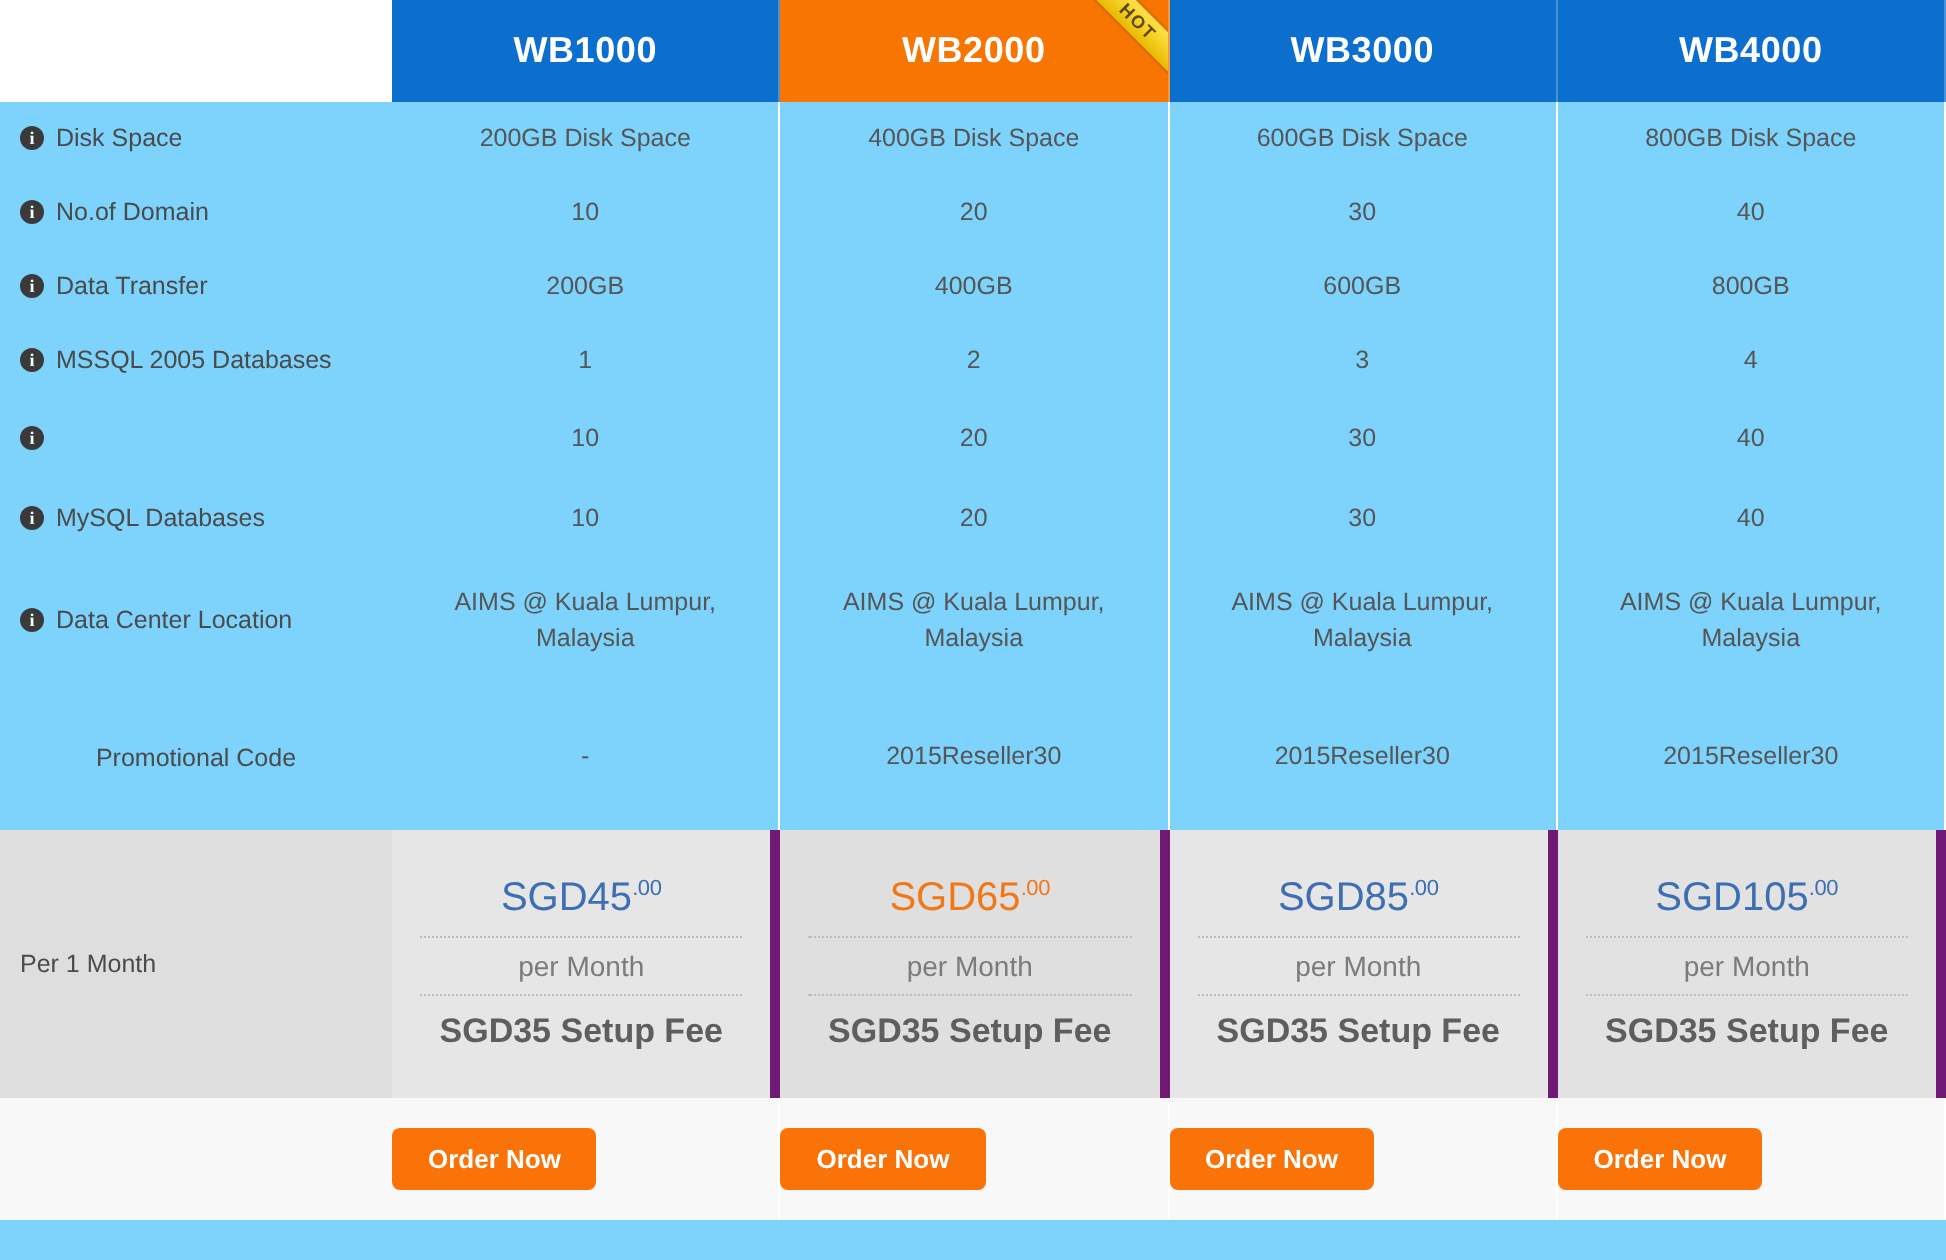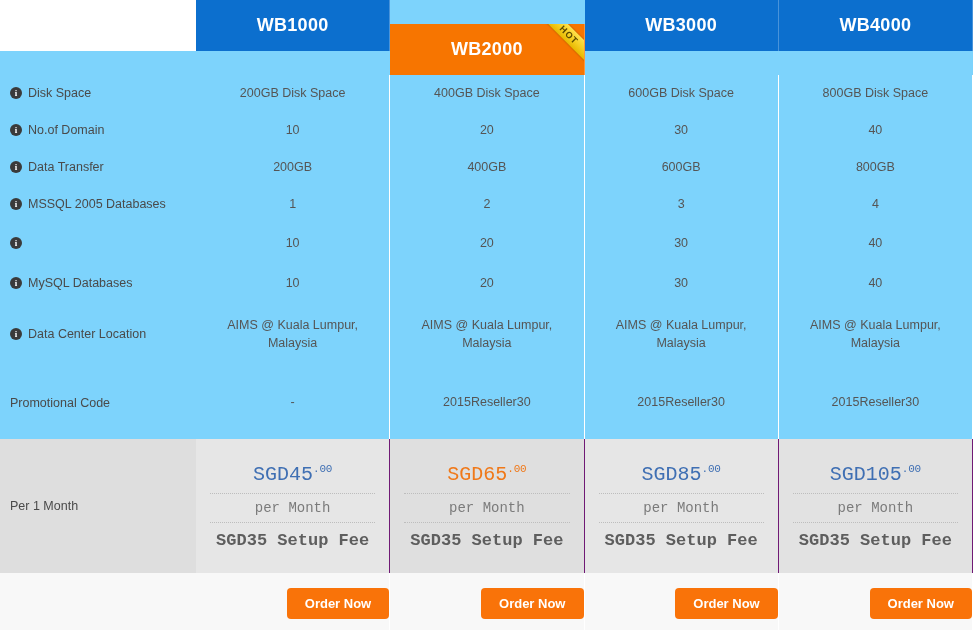--- a/index.html
+++ b/index.html
@@ -32,21 +32,21 @@
     align-items: center;
     justify-content: center;
     color: #ffffff;
     font-size: 18px;
     font-weight: bold;
     letter-spacing: .3px;
     overflow: hidden;
     border-right: 1px solid rgba(255,255,255,.25);
   }
   .plan-head.blue { background: #0c6fce; }
-  .plan-head.orange { background: #f77500; margin-top: 24px; }
+  .plan-head.orange { background: #f77500; }
   .plan-head:last-of-type { border-right: none; }
 
   .hot-ribbon {
     position: absolute;
     top: 4px;
     right: -24px;
     width: 78px;
     transform: rotate(45deg);
     background: linear-gradient(180deg,#ffe14d 0%, #f5cf23 50%, #e8b800 100%);
     color: #5c4a00;
@@ -98,22 +98,21 @@
   }
   .lbl .txt { display: inline-block; }
 
   
   .price-cell {
     display: flex;
     flex-direction: column;
     justify-content: center;
     align-items: center;
     padding: 0 14px;
-    border-right: 1px solid #701a75;
-    font-family: Liberation Mono, monospace;
+    border-right: 5px solid #701a75;
   }
   .price-main {
     font-size: 20px;
     color: #3f6fb3;
     padding-bottom: 7px;
     width: 100%;
     text-align: center;
     border-bottom: 1px dotted #bdbdbd;
     white-space: nowrap;
   }
@@ -137,21 +136,21 @@
     color: #5e5e5e;
     padding-top: 8px;
     width: 100%;
     text-align: center;
   }
 
   
   .btn-cell {
     display: flex;
     align-items: center;
-    justify-content: flex-end;
+    justify-content: flex-start;
     background: #f8f8f8;
     border-right: 1px solid #ffffff;
   }
   .btn-lbl { background: #f8f8f8; }
   .order-btn {
     background: #f97309;
     color: #ffffff;
     font-size: 13px;
     font-weight: bold;
     font-family: "Liberation Sans", sans-serif;
@@ -199,21 +198,21 @@
         <span class="info-ico">i</span>
         <span class="txt">MSSQL 2005 Databases</span>
       </div><div class="val r-light" style="height: 37px;">1</div><div class="val r-light feat" style="height: 37px;">2</div><div class="val r-light" style="height: 37px;">3</div><div class="val r-light tint" style="height: 37px;">4</div><div class="lbl r-dark" style="height: 42px;">
         <span class="info-ico">i</span>
       </div><div class="val r-dark" style="height: 42px;">10</div><div class="val r-dark feat" style="height: 42px;">20</div><div class="val r-dark" style="height: 42px;">30</div><div class="val r-dark tint" style="height: 42px;">40</div><div class="lbl r-light" style="height: 37px;">
         <span class="info-ico">i</span>
         <span class="txt">MySQL Databases</span>
       </div><div class="val r-light" style="height: 37px;">10</div><div class="val r-light feat" style="height: 37px;">20</div><div class="val r-light" style="height: 37px;">30</div><div class="val r-light tint" style="height: 37px;">40</div><div class="lbl r-dark" style="height: 65px;">
         <span class="info-ico">i</span>
         <span class="txt">Data Center Location</span>
-      </div><div class="val r-dark" style="height: 65px;">AIMS @ Kuala Lumpur, Malaysia</div><div class="val r-dark feat" style="height: 65px;">AIMS @ Kuala Lumpur, Malaysia</div><div class="val r-dark" style="height: 65px;">AIMS @ Kuala Lumpur, Malaysia</div><div class="val r-dark tint" style="height: 65px;">AIMS @ Kuala Lumpur, Malaysia</div><div class="lbl r-light" style="height: 72px;">
+      </div><div class="val r-dark" style="height: 65px;">AIMS @ Kuala Lumpur, Malaysia</div><div class="val r-dark feat" style="height: 65px;">AIMS @ Kuala Lumpur, Malaysia</div><div class="val r-dark" style="height: 65px;">AIMS @ Kuala Lumpur, Malaysia</div><div class="val r-dark tint" style="height: 65px;">AIMS @ Kuala Lumpur, Malaysia</div><div class="lbl r-light" style="height: 72px; justify-content: center;">
         <span class="txt">Promotional Code</span>
       </div><div class="val r-light" style="height: 72px;">-</div><div class="val r-light feat" style="height: 72px;">2015Reseller30</div><div class="val r-light" style="height: 72px;">2015Reseller30</div><div class="val r-light tint" style="height: 72px;">2015Reseller30</div></div>
 
   <div class="lbl r-dark" style="height:134px;background:#dedede">
     <span class="txt">Per 1 Month</span>
   </div>
 
   <div class="price-cell" style="height:134px;background:#e6e6e6">
     <div class="price-main">
       <span>SGD45</span><sup>.00</sup>

